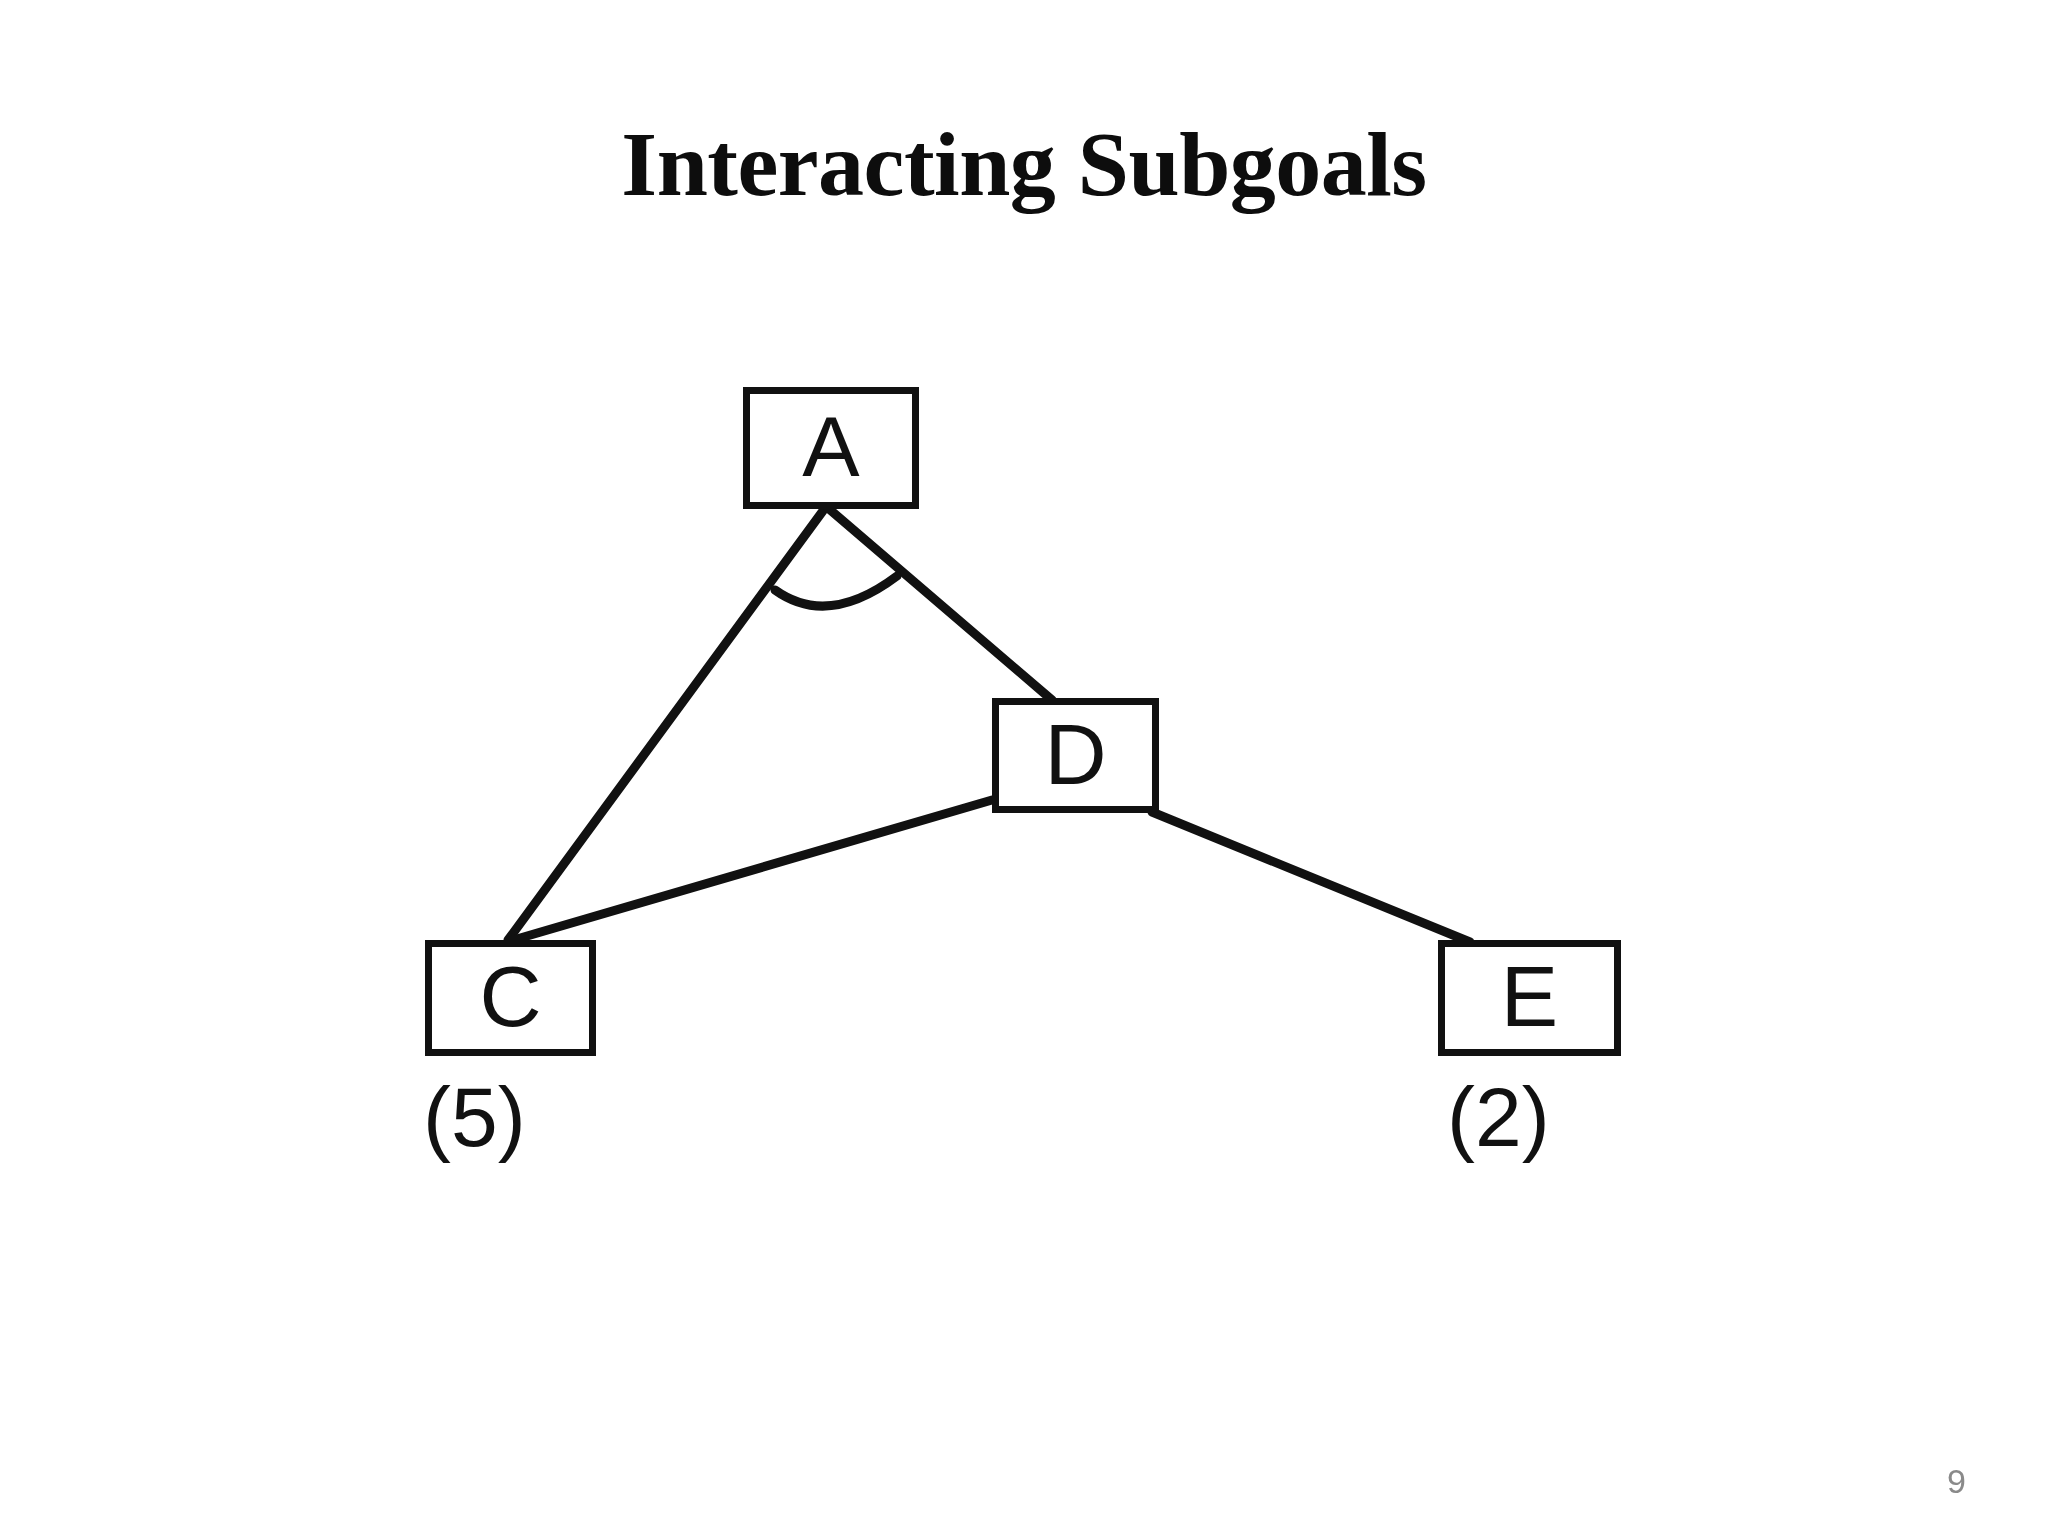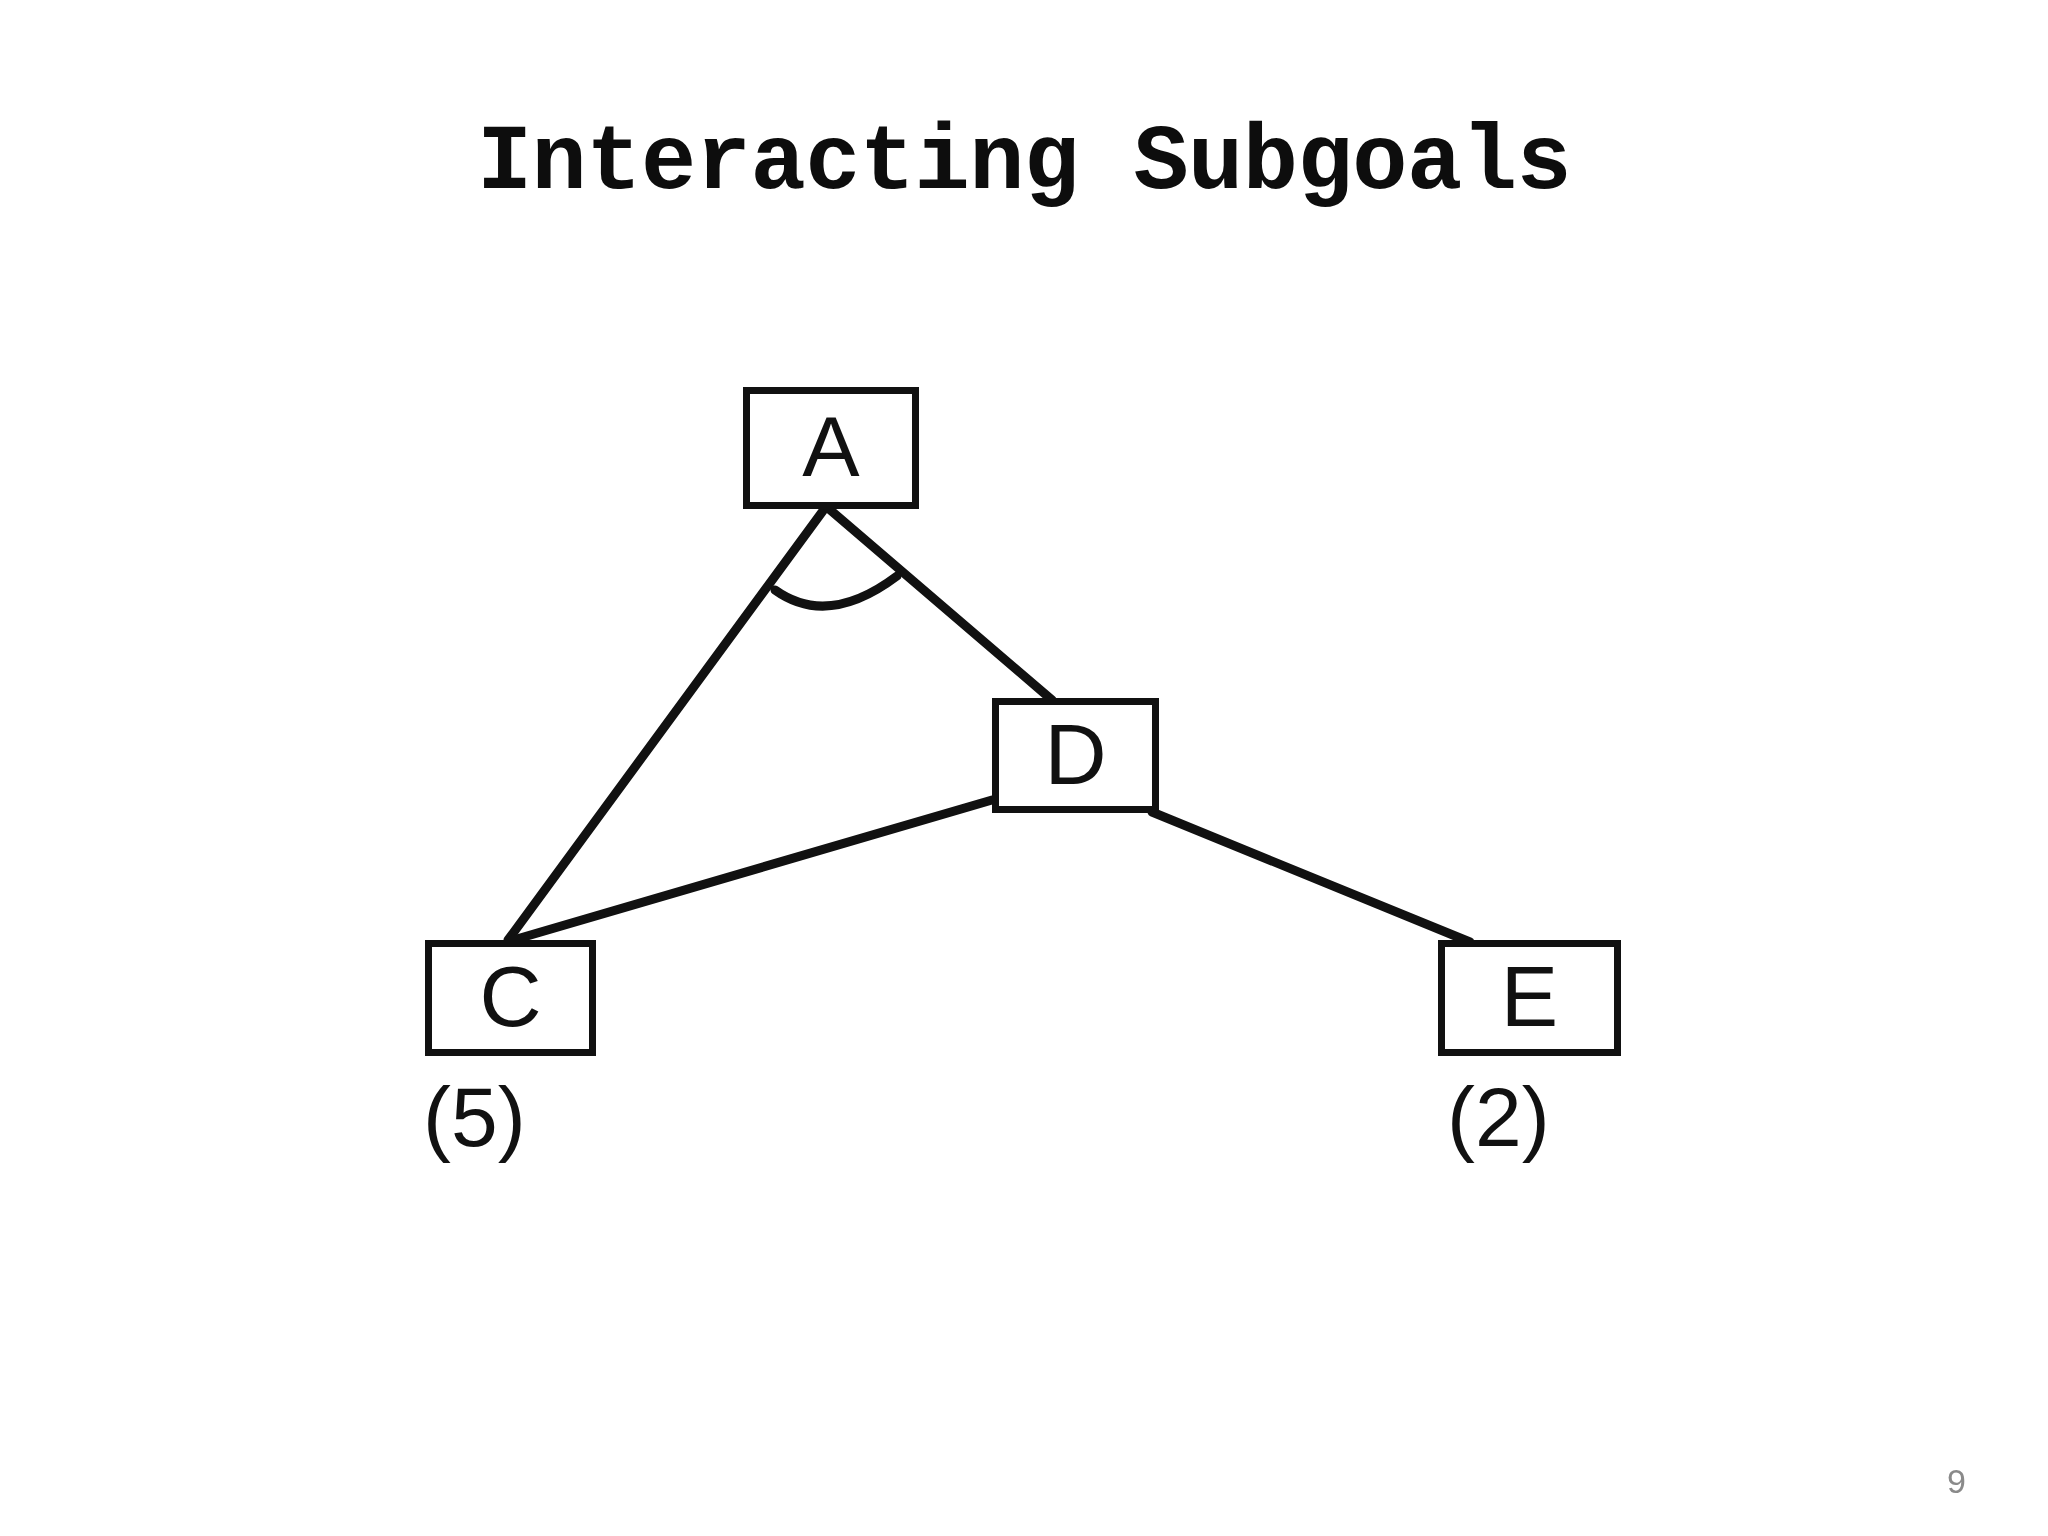--- a/index.html
+++ b/index.html
@@ -23,21 +23,21 @@
     background: #ffffff;
   }
 
   
   #slide-title {
     position: absolute;
     left: 0;
     right: 0;
     top: 118px;
     text-align: center;
-    font-family: Liberation Mono, monospace;
+    font-family: Liberation Serif, serif;
     font-weight: bold;
     font-size: 92px;
     line-height: 1.0;
     letter-spacing: -0.5px;
     color: #0d0d0d;
     white-space: nowrap;
   }
 
   
   #diagram {

